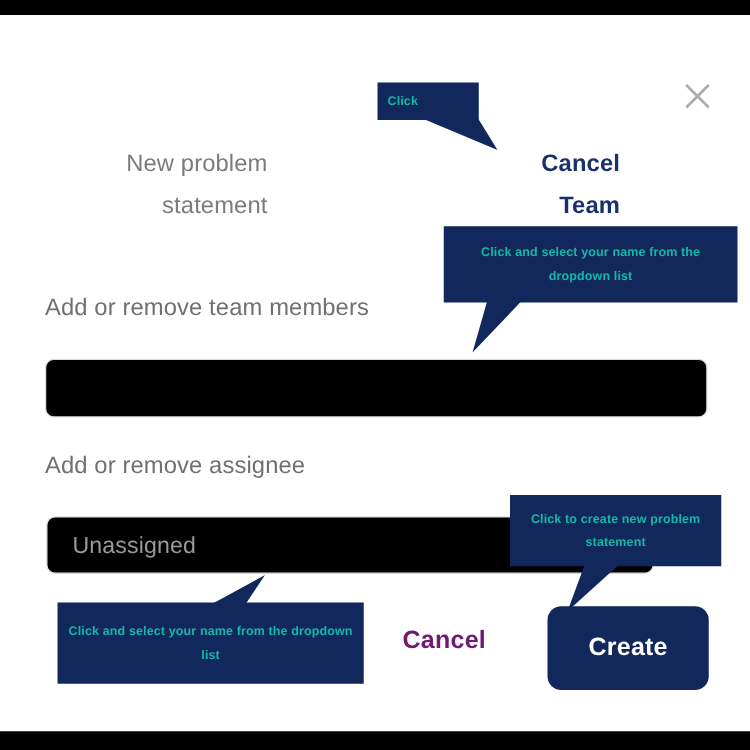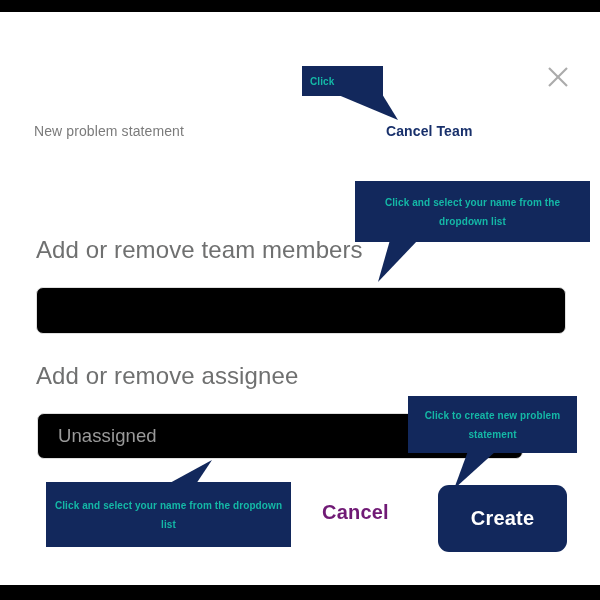--- a/index.html
+++ b/index.html
@@ -43,39 +43,39 @@
   
   .tabs {
     position: absolute;
     left: 0;
     top: 92px;
     width: 600px;
     height: 80px;
   }
   .tab {
     position: absolute;
-    text-align: left;
-    font-size: 14px;
+    text-align: right;
+    font-size: 19px;
     line-height: 33px;
     color: #7b7b7b;
     letter-spacing: 0.1px;
     cursor: pointer;
   }
   .tab.active {
     color: #18306b;
     font-weight: bold;
   }
   .tab-new { left: 34px;  top: 11px; width: 180px; }
   .tab-bg  { left: 228px; top: 11px; width: 150px; }
   .tab-mt  { left: 386px; top: 11px; width: 110px; }
 
   
   .field-label {
     position: absolute;
-    font-size: 24px;
+    font-size: 19px;
     color: #6f7070;
     letter-spacing: 0.1px;
     white-space: nowrap;
   }
   .field-box {
     position: absolute;
     box-sizing: border-box;
     background: #000000;
     border: 1.6px solid #dfdfdf;
     border-radius: 7px;

